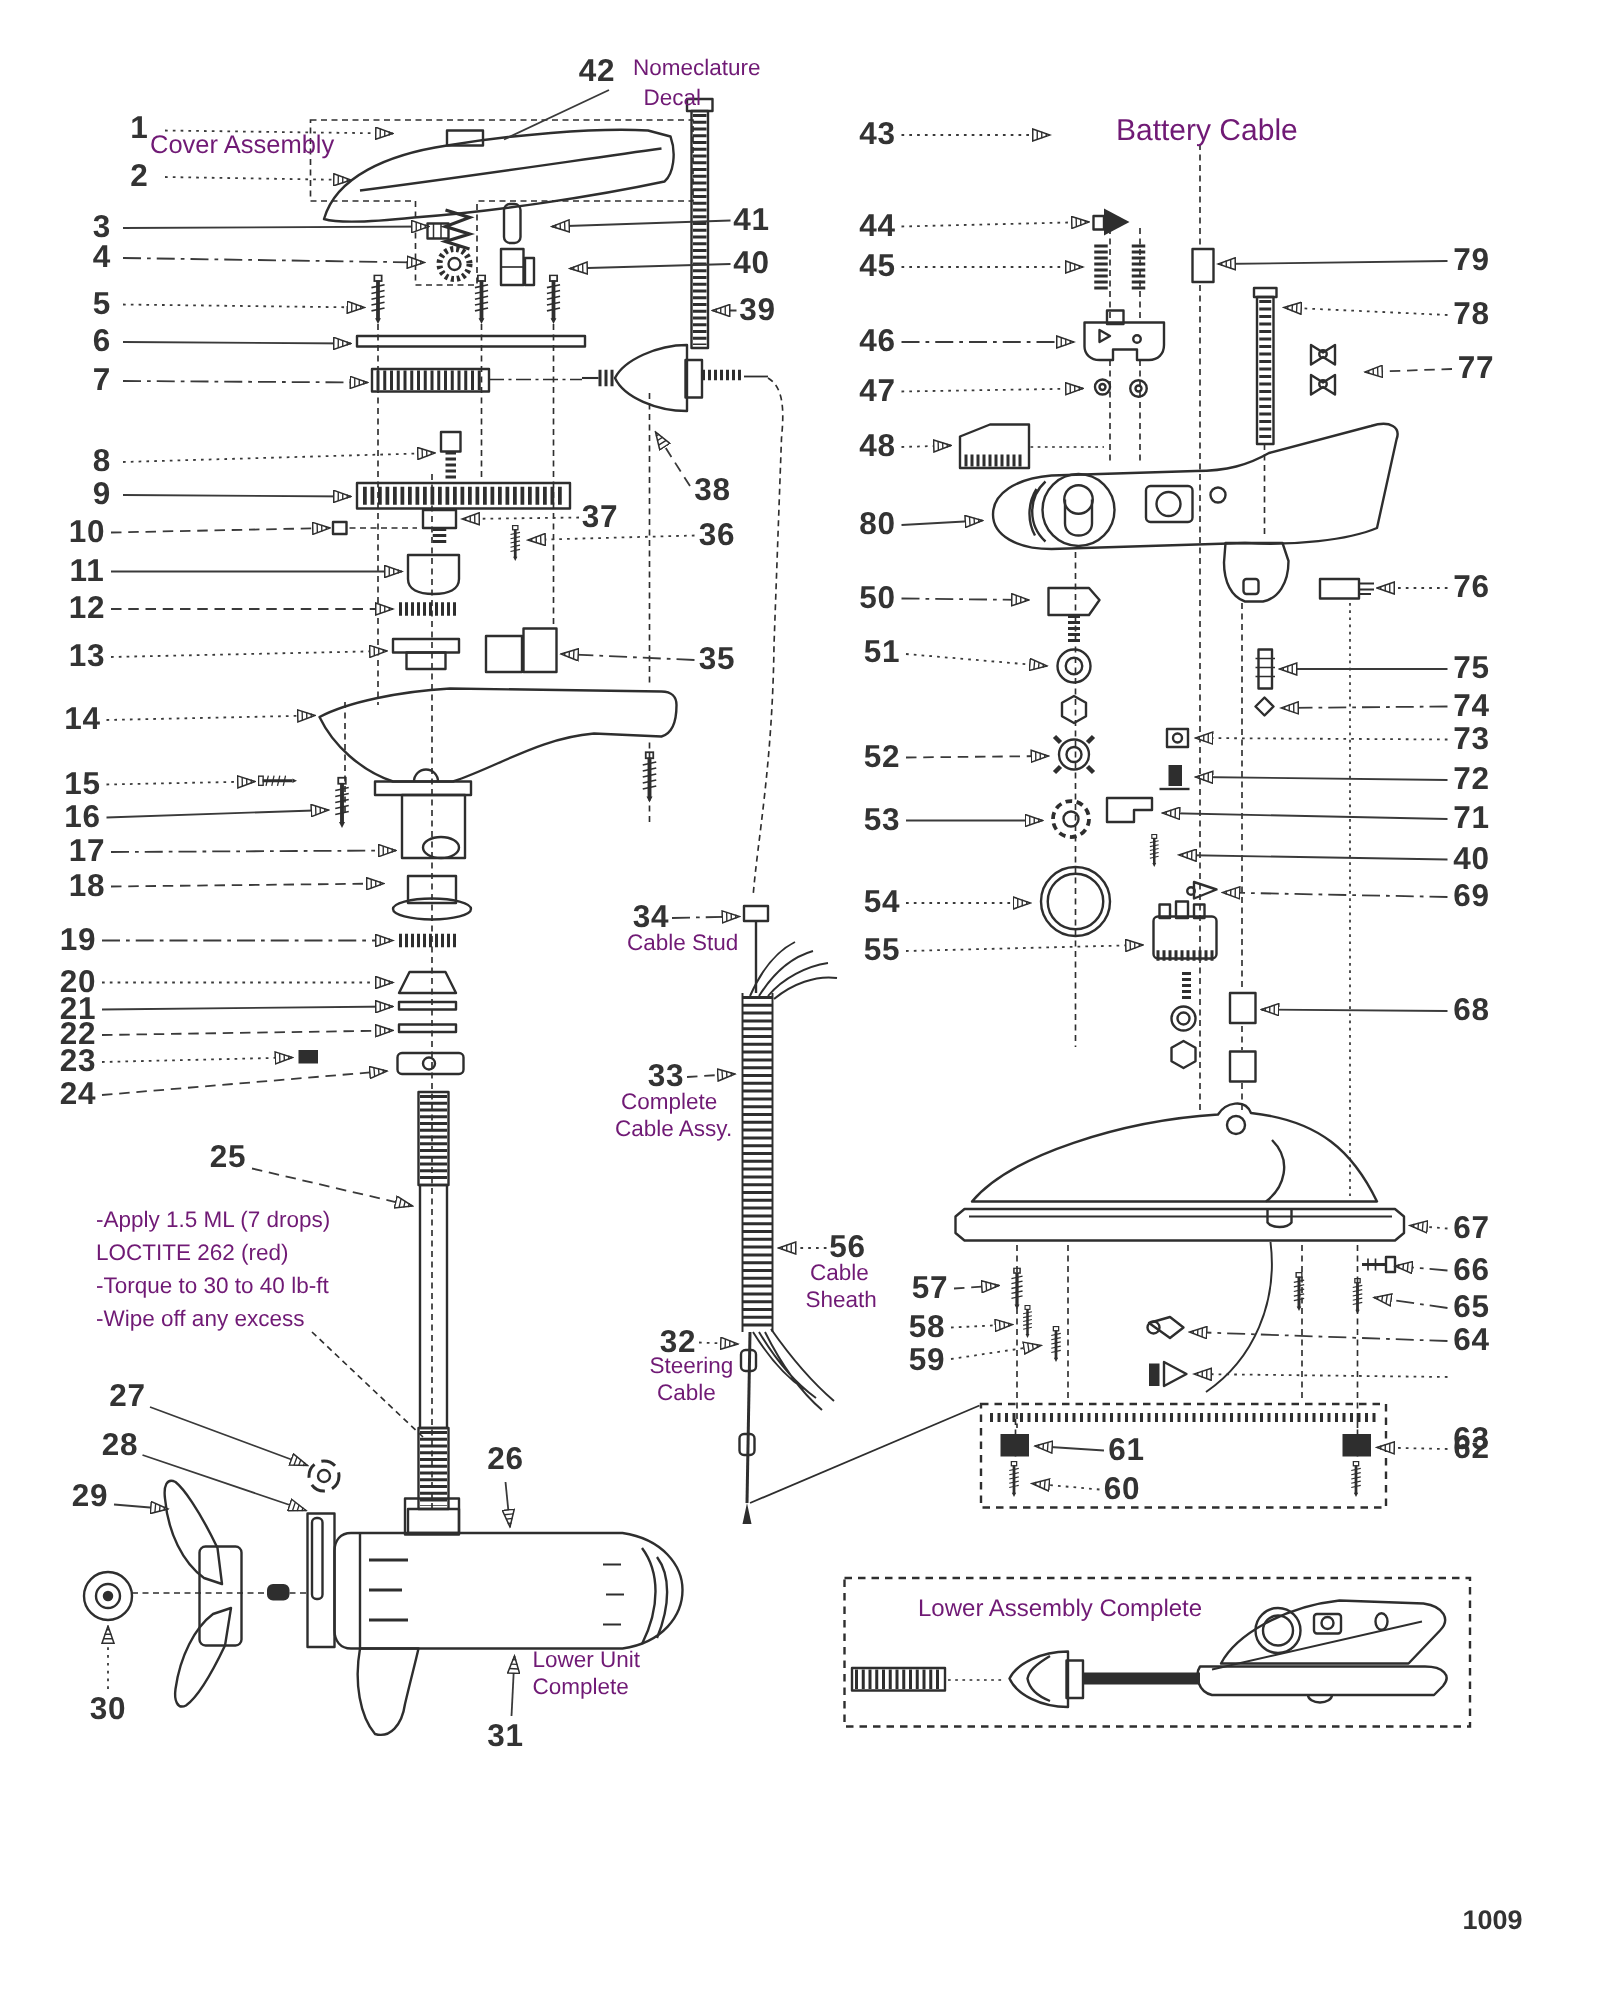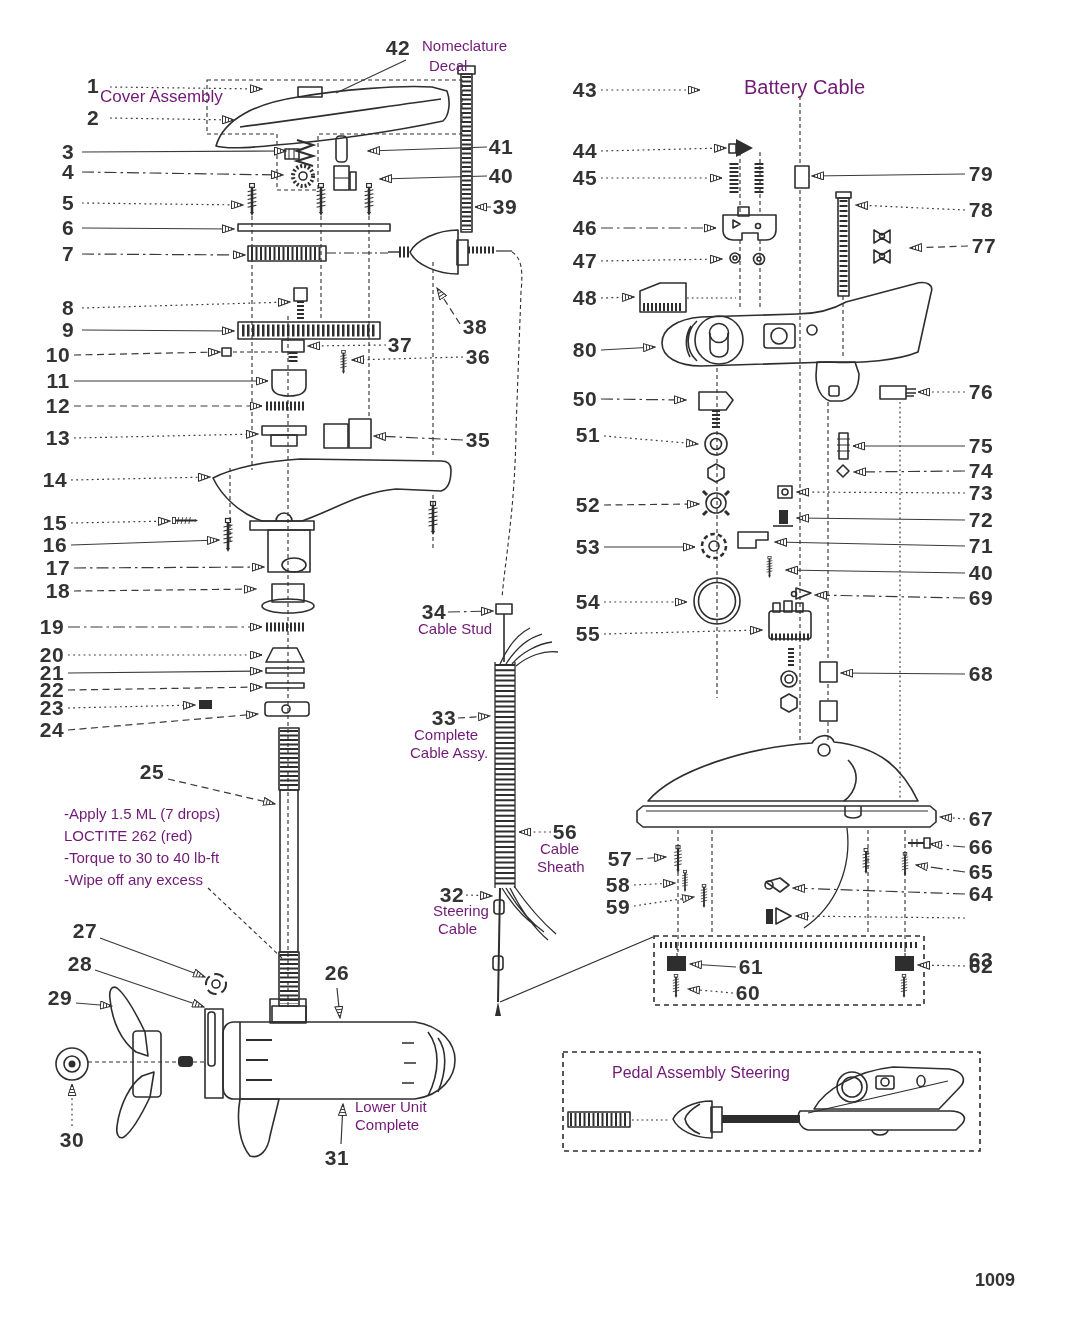--- a/index.html
+++ b/index.html
@@ -483,14 +483,14 @@
     <div class="figtext" style="left: 540px; top: 841px; font-size: 15px;">Cable</div>
     <div class="figtext" style="left: 537px; top: 859px; font-size: 15px;">Sheath</div>
     <div class="figtext" style="left: 433px; top: 903px; font-size: 15px;">Steering</div>
     <div class="figtext" style="left: 438px; top: 921px; font-size: 15px;">Cable</div>
     <div class="figtext" style="left: 355px; top: 1099px; font-size: 15px;">Lower Unit</div>
     <div class="figtext" style="left: 355px; top: 1117px; font-size: 15px;">Complete</div>
     <div class="figtext" style="left: 64px; top: 806px; font-size: 15px;">-Apply 1.5 ML (7 drops)</div>
     <div class="figtext" style="left: 64px; top: 828px; font-size: 15px;">LOCTITE 262 (red)</div>
     <div class="figtext" style="left: 64px; top: 850px; font-size: 15px;">-Torque to 30 to 40 lb-ft</div>
     <div class="figtext" style="left: 64px; top: 872px; font-size: 15px;">-Wipe off any excess</div>
-    <div class="figtext" style="left: 612px; top: 1064px; font-size: 16px;">Pedal Assembly Steering</div>
+    <div class="figtext" style="left: 612px; top: 1064px; font-size: 16px;">Lower Assembly Complete</div>
   </div>
 
 </body></html>

